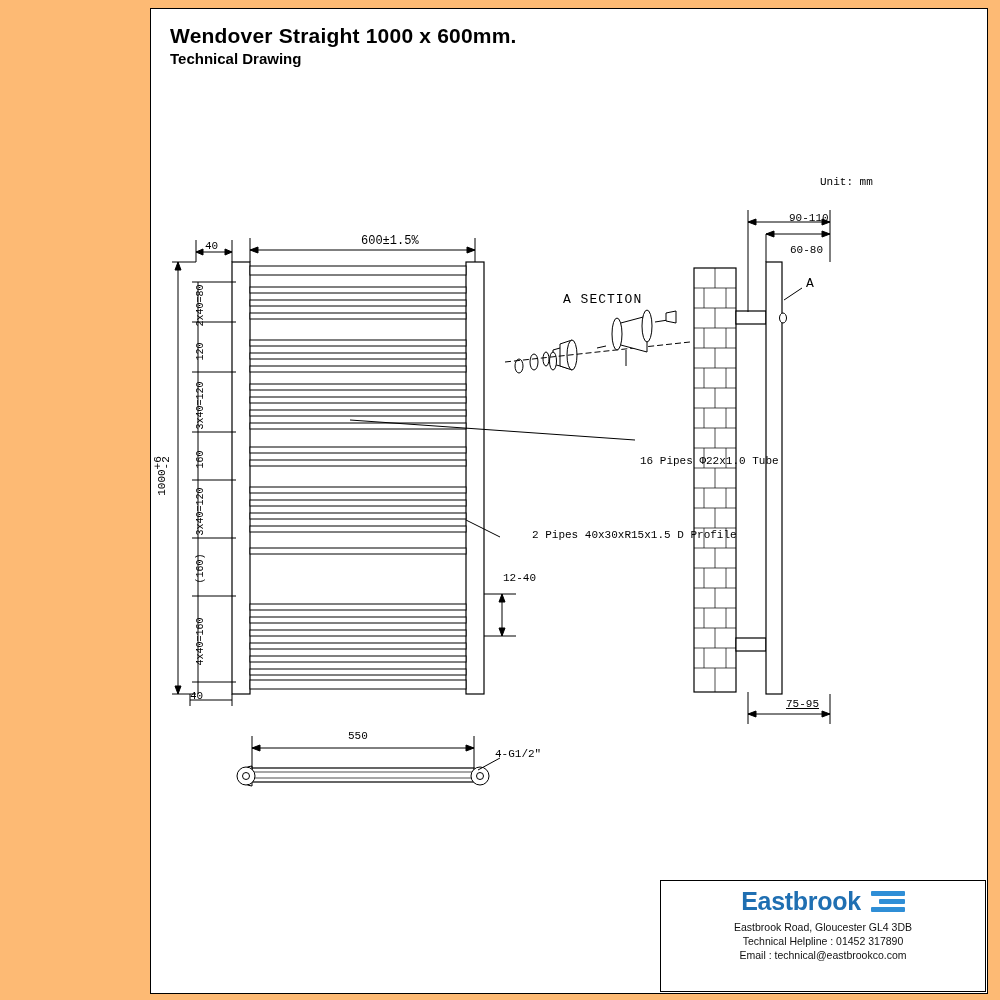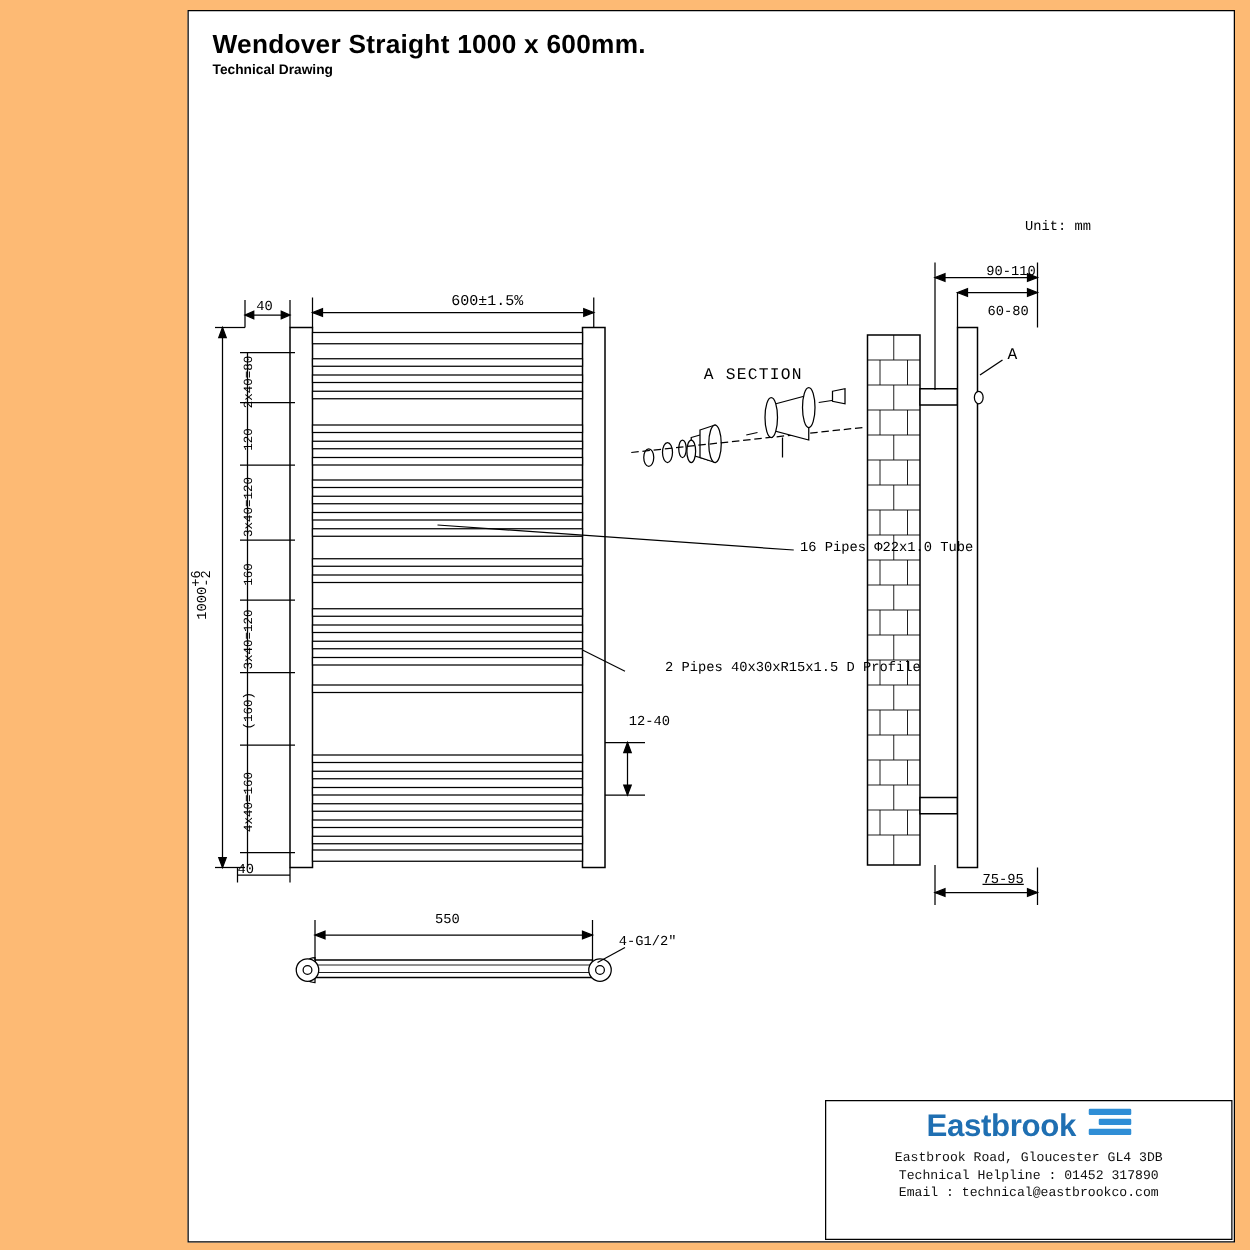--- a/index.html
+++ b/index.html
@@ -1,33 +1,33 @@
 <!DOCTYPE html>
 <html><head>
 <meta charset="utf-8">
 <style>
   html,body{margin:0;padding:0;background:#ffffff;}
   body{width:1000px;height:1000px;font-family:"Liberation Sans",sans-serif;color:#000;}
   #sheet{position:relative;width:1000px;height:1000px;overflow:hidden;background:#fdba74;}
   .frame{position:absolute;left:150px;top:8px;width:836px;height:984px;border:1.5px solid #000;background:#fff;}
   .title-main{position:absolute;left:170px;top:24px;font-size:21px;font-weight:bold;letter-spacing:0.2px;}
-  .title-sub{position:absolute;left:170px;top:50px;font-size:11px;font-weight:bold;}
+  .title-sub{position:absolute;left:170px;top:50px;font-size:15px;font-weight:bold;}
   .lbl{position:absolute;font-family:"Liberation Mono",monospace;font-size:11px;color:#000;white-space:nowrap;}
   .lbl.sm{font-size:10px;}
   svg{position:absolute;left:0;top:0;overflow:visible;}
   
   .footer{position:absolute;left:660px;top:880px;width:326px;height:112px;border:1.2px solid #000;box-sizing:border-box;background:#fff;}
-  .brand{display:flex;justify-content:center;gap:10px;padding-top:6px;}
+  .brand{display:flex;align-items:center;justify-content:center;gap:10px;padding-top:6px;}
   .brand-name{font-size:25px;font-weight:bold;color:#1f6fb2;letter-spacing:-0.3px;font-family:"Liberation Sans",sans-serif;}
   .brand-mark{display:flex;flex-direction:column;gap:3px;}
   .brand-mark i{display:block;height:5px;background:#2f8ed6;border-radius:1px;}
   .brand-mark i:nth-child(1){width:34px;}
   .brand-mark i:nth-child(2){width:26px;margin-left:8px;}
   .brand-mark i:nth-child(3){width:34px;}
-  .foot-line{text-align:center;font-size:10.5px;color:#111;line-height:14px;font-family:Liberation Mono, monospace;}
+  .foot-line{text-align:center;font-size:10.5px;color:#111;line-height:14px;font-family:Liberation Sans, sans-serif;}
   .foot-wrap{padding-top:4px;}
 </style>
 </head>
 <body>
 
 <div id="sheet">
 
   <div class="frame"></div>
 
   <div class="title-main">Wendover Straight 1000 x 600mm.</div>
@@ -255,21 +255,21 @@
   </div>
 
   <div class="lbl sm" style="left:160px;top:300px;width:80px;text-align:center;transform:rotate(-90deg);">2x40=80</div>
   <div class="lbl sm" style="left:170px;top:346px;width:60px;text-align:center;transform:rotate(-90deg);">120</div>
   <div class="lbl sm" style="left:156px;top:400px;width:88px;text-align:center;transform:rotate(-90deg);">3x40=120</div>
   <div class="lbl sm" style="left:170px;top:454px;width:60px;text-align:center;transform:rotate(-90deg);">160</div>
   <div class="lbl sm" style="left:156px;top:506px;width:88px;text-align:center;transform:rotate(-90deg);">3x40=120</div>
   <div class="lbl sm" style="left:170px;top:563px;width:60px;text-align:center;transform:rotate(-90deg);">(160)</div>
   <div class="lbl sm" style="left:156px;top:636px;width:88px;text-align:center;transform:rotate(-90deg);">4x40=160</div>
 
-  <div class="lbl" style="left:640px;top:433px;">16 Pipes Φ22x1.0 Tube</div>
+  <div class="lbl" style="left:640px;top:455px;">16 Pipes Φ22x1.0 Tube</div>
   <div class="lbl" style="left:500px;top:529px;margin-left:32px;">2 Pipes 40x30xR15x1.5 D Profile</div>
   <div class="lbl" style="left:503px;top:572px;">12-40</div>
 
   <div class="lbl" style="left:563px;top:292px;font-size:13px;letter-spacing:1px;">A SECTION</div>
   <div class="lbl" style="left:806px;top:276px;font-size:13px;">A</div>
 
   <div class="lbl" style="left:789px;top:212px;">90-110</div>
   <div class="lbl" style="left:790px;top:244px;">60-80</div>
   <div class="lbl" style="left:786px;top:698px;text-decoration:underline;">75-95</div>
 

